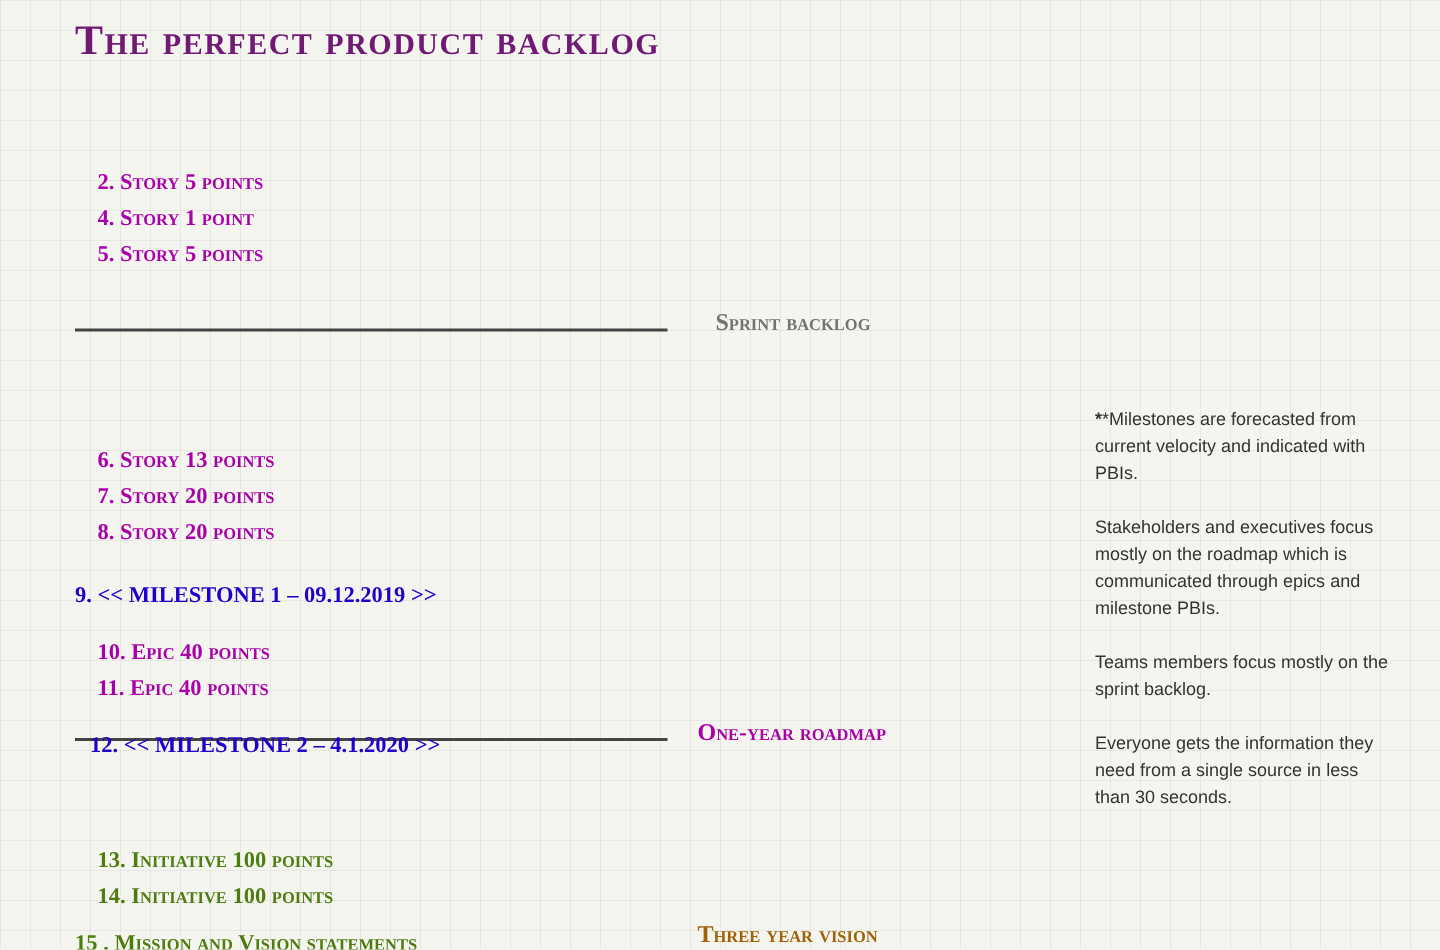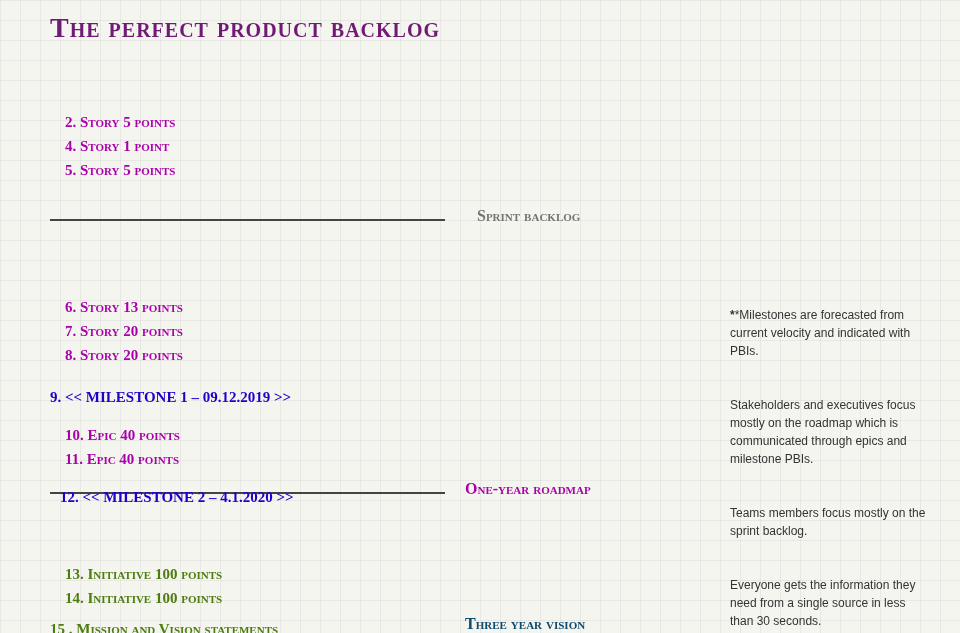--- a/index.html
+++ b/index.html
@@ -101,37 +101,36 @@
     }
 
     .label-vision {
       position: absolute;
       left: 465px;
       top: 615px;
       font-family: 'Segoe Script', 'Comic Sans MS', cursive;
       font-size: 16px;
       font-variant: small-caps;
       font-weight: bold;
-      color: #0c4a6e;
+      color: #a16207;
     }
 
     .right-column {
       position: absolute;
       right: 30px;
       top: 270px;
       width: 200px;
     }
 
     .note-text {
       font-family: 'Segoe UI', Arial, sans-serif;
       font-size: 12px;
       color: #333;
       line-height: 1.5;
       margin-bottom: 18px;
-      margin-top: 36px;
     }
 
     .note-text .asterisk {
       font-weight: bold;
     }
   </style>
 </head>
 <body>
 
 <div class="main-title">The perfect product backlog</div>

